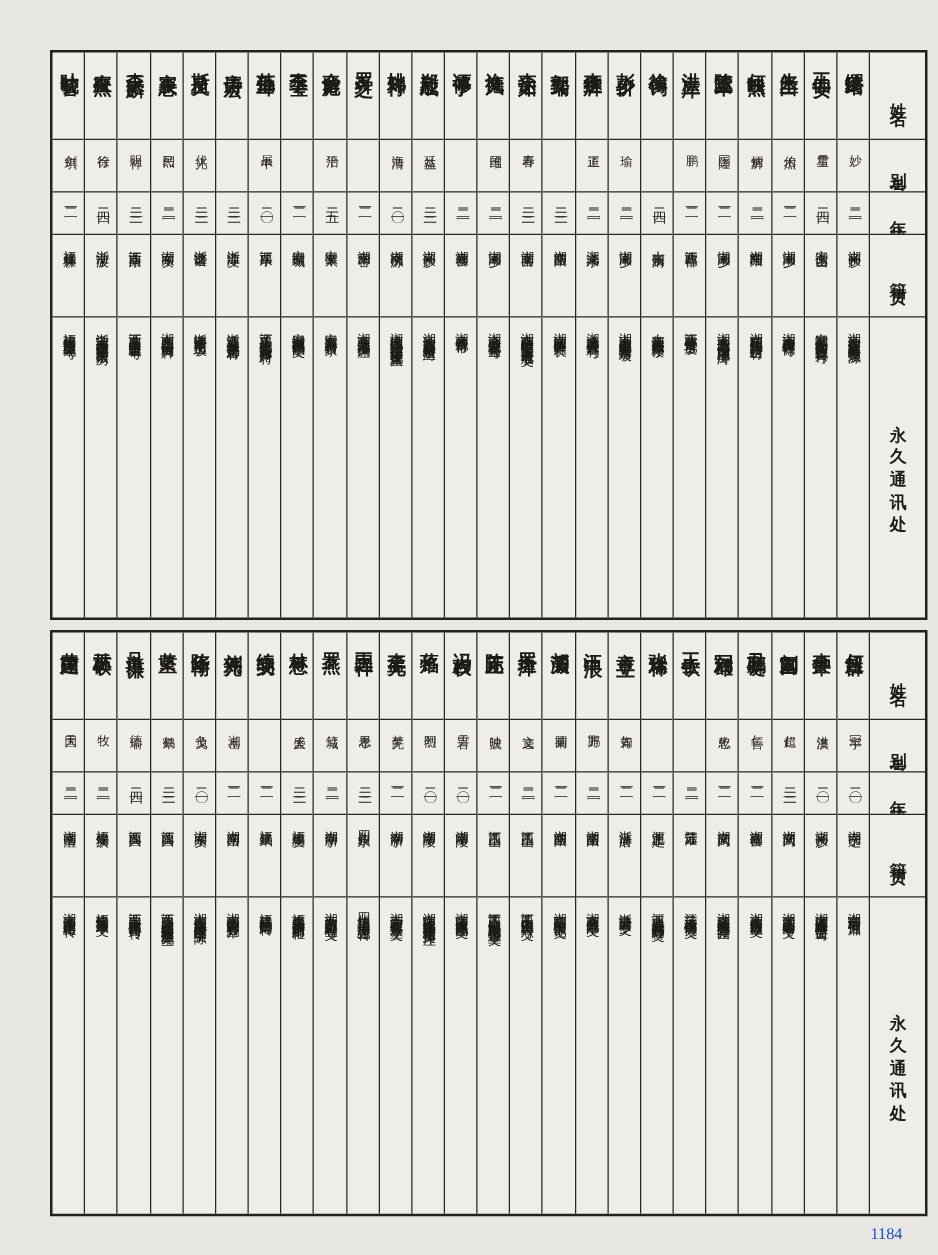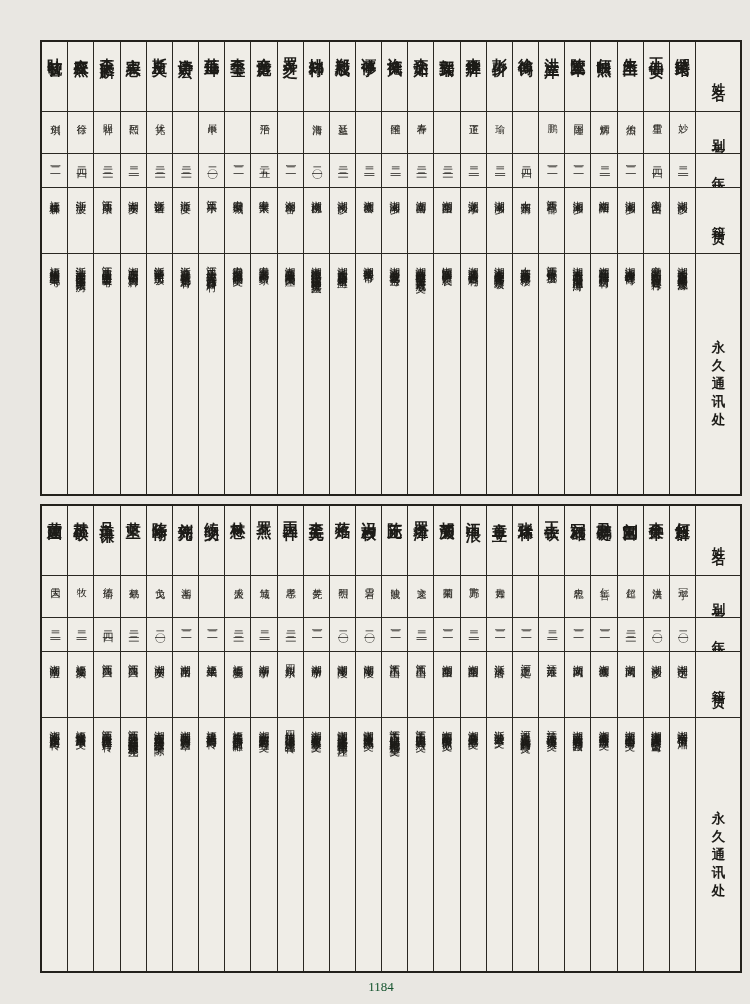--- a/index.html
+++ b/index.html
@@ -51,25 +51,25 @@
   .age{font-size:11px;letter-spacing:2px;}
   .native{font-size:10.5px;}
   .addr{font-size:10.5px;line-height:1.05;}
   .header-col .cell{align-items:center;padding-top:0;}
   .hdr{
     writing-mode:vertical-rl;text-orientation:upright;
     font-weight:700;font-size:13.5px;letter-spacing:6px;
   }
   .hdr-addr{letter-spacing:18px;font-size:13.5px;}
   .page-number{
-    text-align:center;
+    text-align:right;
     padding:6px 20px 0 0;
     font-size:13px;
     font-family:"Liberation Serif","DejaVu Serif",serif;
-    color:#14532d;
+    color:#1d4ed8;
   }
 </style>
 </head>
 <body>
 
 <div class="sheet">
   <section class="dtable top" id="table-0">
   <div class="col header-col">
     <div class="cell name-cell">
           <span class="hdr">姓名</span>

